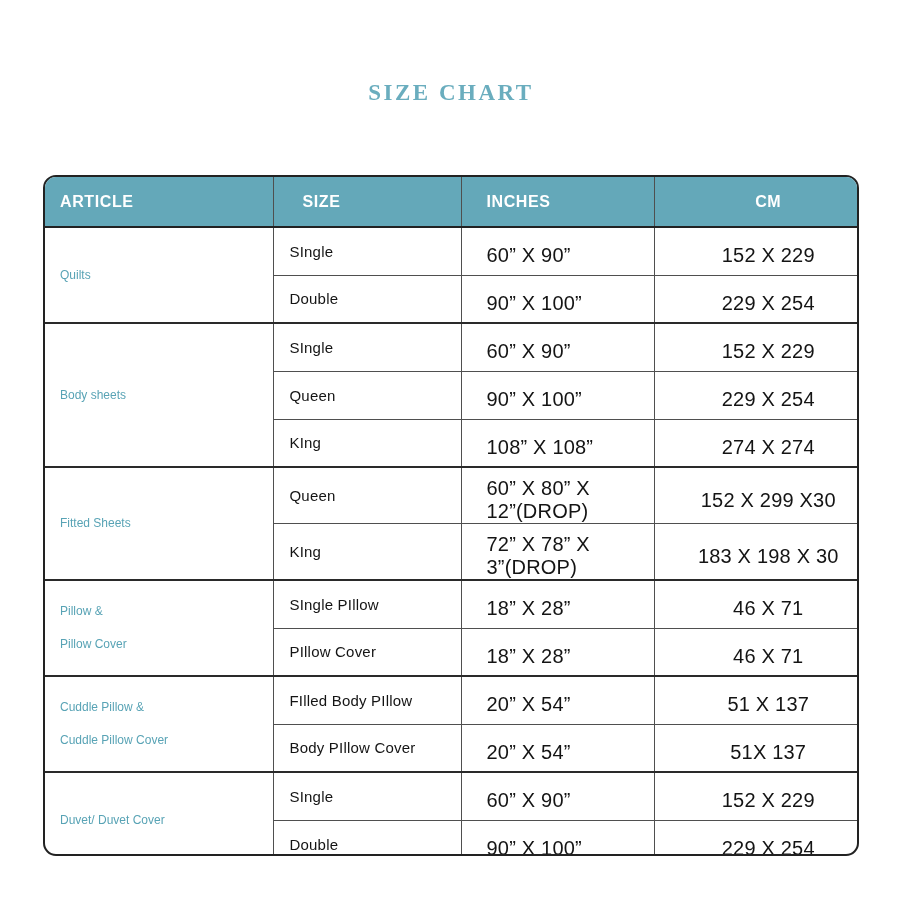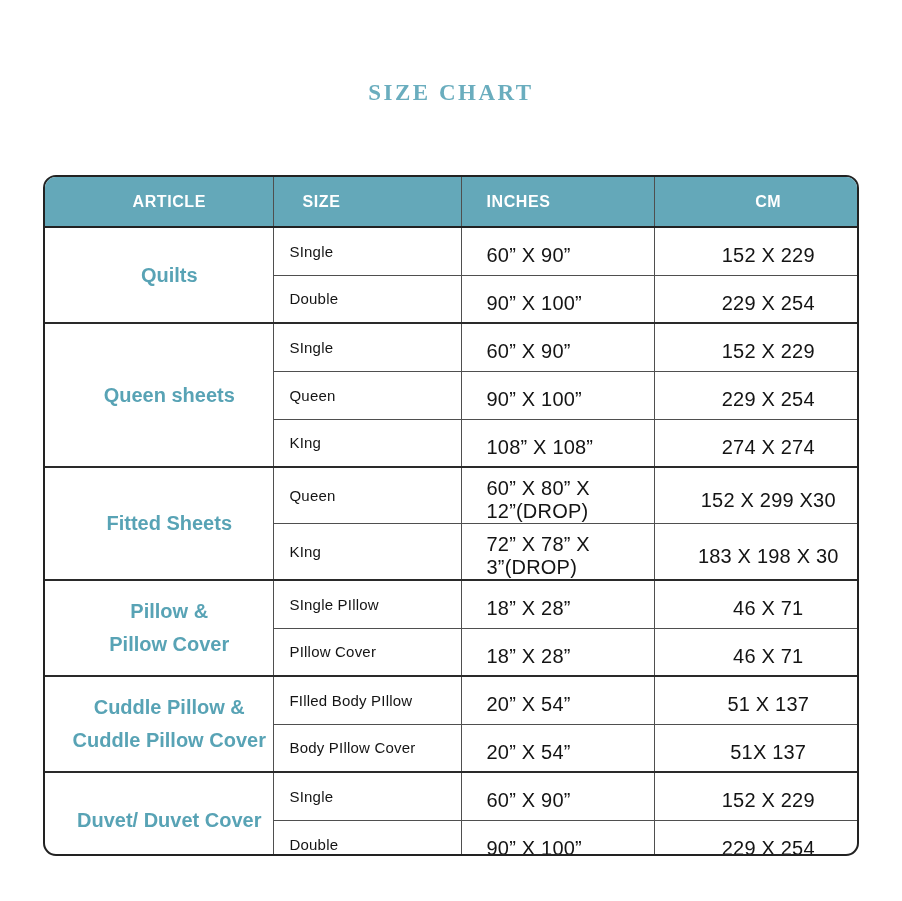--- a/index.html
+++ b/index.html
@@ -59,29 +59,29 @@
   tbody tr { height: 48px; }
   tr.group-start td { border-top: 2px solid var(--border_dark2, #2a2a2a); }
   th:first-child, td:first-child { border-left: none; }
   th:last-child,  td.cm { border-right: none; }
   tbody tr:last-child td { border-bottom: none; }
 
   .col-article { width: 228px; }
   .col-size    { width: 188px; }
   .col-inches  { width: 193px; }
 
-  th.h-article, td.article { padding-left: 21px; text-align: center; }
+  th.h-article, td.article { padding-left: 15px; }
   th.h-size,    td.size    { padding-left: 29px; }
   th.h-inches,  td.inches  { padding-left: 25px; }
   th.h-cm,      td.cm      { padding-left: 25px; text-align: center; }
 
   td.article {
     color: var(--article_text, #58A3B5);
-    font-size: 20px;
-    font-weight: 700;
+    font-size: 12px;
+    font-weight: 400;
     line-height: 33px;
   }
   td.size {
     font-size: 15px;
     font-weight: 500;
     letter-spacing: 0.2px;
     padding-left: 16px;
   }
   td.inches, td.cm {
     font-size: 20px;
@@ -120,21 +120,21 @@
           <td class="inches">60” X 90”</td>
           <td class="cm">152 X 229</td>
         </tr>
         <tr>
           <td class="size">Double</td>
           <td class="inches">90” X 100”</td>
           <td class="cm">229 X 254</td>
         </tr>
         <tr class="group-start">
           <td class="article" rowspan="3">
-            <div>Queen sheets</div>
+            <div>Body sheets</div>
           </td>
           <td class="size">SIngle</td>
           <td class="inches">60” X 90”</td>
           <td class="cm">152 X 229</td>
         </tr>
         <tr>
           <td class="size">Queen</td>
           <td class="inches">90” X 100”</td>
           <td class="cm">229 X 254</td>
         </tr>

